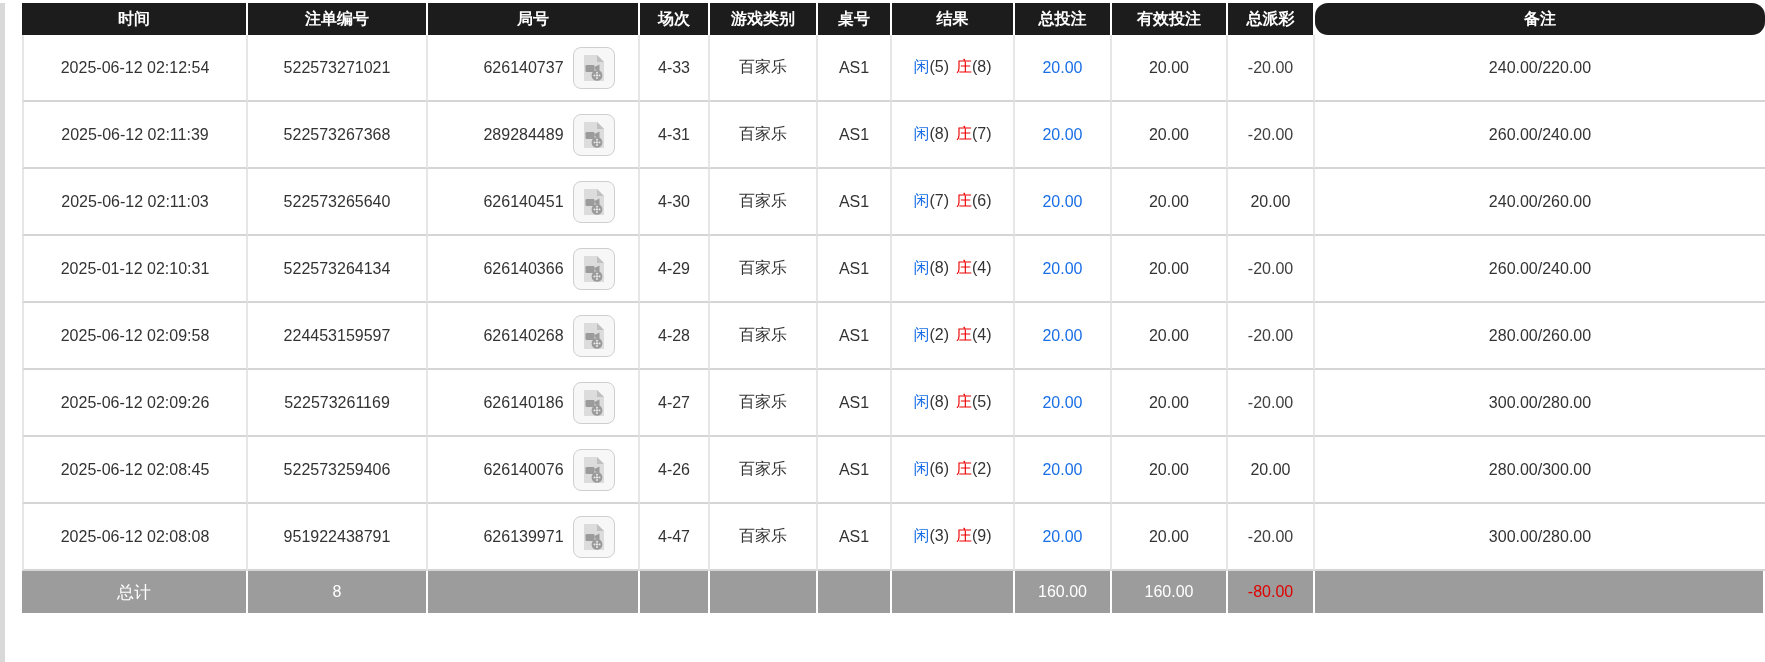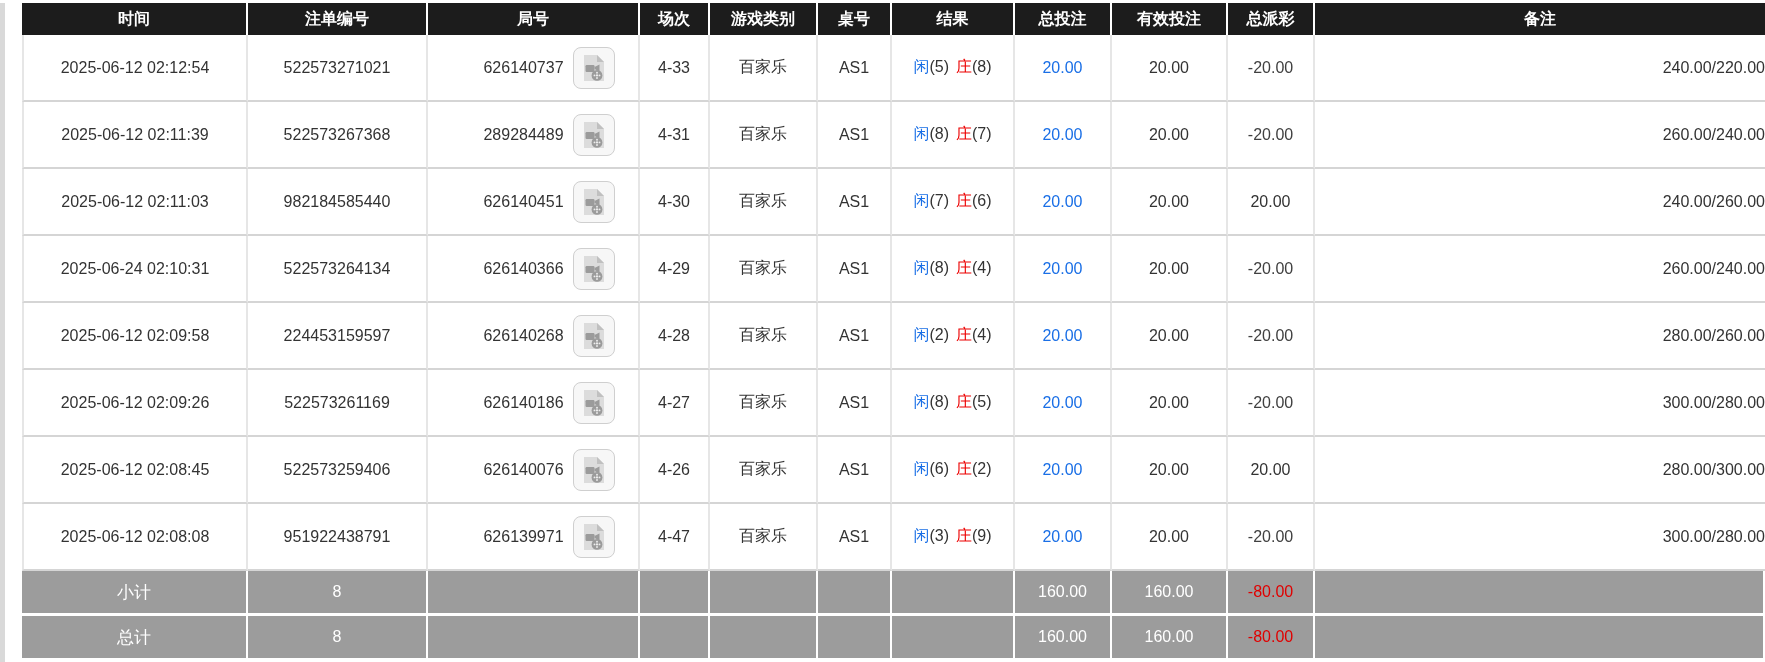--- a/index.html
+++ b/index.html
@@ -5,26 +5,26 @@
   * { margin:0; padding:0; box-sizing:border-box; }
   html,body { width:1765px; height:662px; background:#ffffff; overflow:hidden;
               font-family:"Liberation Sans","DejaVu Sans",sans-serif; }
   .page { position:relative; width:1765px; height:662px; }
   .left-strip { position:absolute; left:0; top:3px; width:5px; height:659px; background:#d9d9d9; }
   .tbl-wrap { position:absolute; left:22px; top:3px; width:1743px; }
   table { border-collapse:separate; border-spacing:0; table-layout:fixed; width:1743px; }
   thead th { background:#1c1c1c; color:#ffffff; font-weight:bold; font-size:16px;
              height:32px; text-align:center; vertical-align:middle;
              border-right:2px solid #ffffff; }
-  thead th:last-child { border-right:none; }
+  thead th:last-child { border-right:none;border-radius:13px; }
   tbody td { background:#ffffff; color:#333333; font-size:16px; text-align:center;
              vertical-align:middle; height:67px;
              border-bottom:2px solid #d5d5d5; border-right:2px solid #e6e6e6; }
   tbody tr td:first-child { border-left:2px solid #e6e6e6;margin-top:41px; }
-  tbody tr td:last-child { border-right:none;text-align:right; }
+  tbody tr td:last-child { border-right:none; }
   tbody tr.sum td { background:#9c9c9c; color:#ffffff; height:45px;
                     border-right:2px solid #ffffff; border-bottom:3px solid #ffffff;
                     border-left:none; }
   tbody tr.sum td:first-child { border-left:none; }
   .blue { color:#1a6fe6; }
   .red  { color:#ec0000; }
   .payout.neg { color:#404040; }
   .payout.pos { color:#333333; }
   tr.sum .payout.neg { color:#e00000; }
   .round-flex { display:flex; align-items:center; justify-content:center; gap:9px;margin-left:32px; }
@@ -136,21 +136,21 @@
       <span class="blue b-rp">闲</span><span class="b-rpp">(8)</span><span class="red banker-part b-rb">庄</span><span class="b-rbp">(7)</span>
     </td>
     <td class="blue b-total">20.00</td>
     <td class="b-valid">20.00</td>
     <td class="payout b-payout neg">-20.00</td>
     <td class="b-remark">260.00/240.00</td>
   </tr>
 
   <tr>
     <td class="b-time">2025-06-12 02:11:03</td>
-    <td class="b-bet">982184585440</td>
+    <td class="b-bet">522573265640</td>
     <td>
       <span class="round-flex">
         <span class="b-round">626140451</span>
         <span class="vid-btn">
           <span style="display:inline-flex">
             <svg width="26" height="30" viewBox="0 0 26 30">
               <path d="M3 2 h13 l7 7 v19 H3 z" fill="#dcdcdc"></path>
               <path d="M16 2 l7 7 h-7 z" fill="#c0c0c0"></path>
               <rect x="4.5" y="12" width="9" height="7" rx="1.2" fill="#9b9b9b"></rect>
               <path d="M13.5 14 l5 -2.6 v7.2 l-5 -2.6 z" fill="#9b9b9b"></path>
@@ -171,21 +171,21 @@
     <td>
       <span class="blue b-rp">闲</span><span class="b-rpp">(7)</span><span class="red banker-part b-rb">庄</span><span class="b-rbp">(6)</span>
     </td>
     <td class="blue b-total">20.00</td>
     <td class="b-valid">20.00</td>
     <td class="payout b-payout pos">20.00</td>
     <td class="b-remark">240.00/260.00</td>
   </tr>
 
   <tr>
-    <td class="b-time">2025-06-24 02:10:31</td>
+    <td class="b-time">2025-01-12 02:10:31</td>
     <td class="b-bet">522573264134</td>
     <td>
       <span class="round-flex">
         <span class="b-round">626140366</span>
         <span class="vid-btn">
           <span style="display:inline-flex">
             <svg width="26" height="30" viewBox="0 0 26 30">
               <path d="M3 2 h13 l7 7 v19 H3 z" fill="#dcdcdc"></path>
               <path d="M16 2 l7 7 h-7 z" fill="#c0c0c0"></path>
               <rect x="4.5" y="12" width="9" height="7" rx="1.2" fill="#9b9b9b"></rect>
@@ -350,33 +350,20 @@
     <td class="b-table">AS1</td>
     <td>
       <span class="blue b-rp">闲</span><span class="b-rpp">(3)</span><span class="red banker-part b-rb">庄</span><span class="b-rbp">(9)</span>
     </td>
     <td class="blue b-total">20.00</td>
     <td class="b-valid">20.00</td>
     <td class="payout b-payout neg">-20.00</td>
     <td class="b-remark">300.00/280.00</td>
   </tr>
 
-  <tr class="sum">
-    <td class="s-label" style="font-size:17px">小计</td>
-    <td class="s-count">8</td>
-    <td></td>
-    <td></td>
-    <td></td>
-    <td></td>
-    <td></td>
-    <td class="s-total">160.00</td>
-    <td class="s-valid">160.00</td>
-    <td class="payout s-payout neg">-80.00</td>
-    <td></td>
-  </tr>
 
   <tr class="sum">
     <td class="s-label" style="font-size:17px">总计</td>
     <td class="s-count">8</td>
     <td></td>
     <td></td>
     <td></td>
     <td></td>
     <td></td>
     <td class="s-total">160.00</td>

